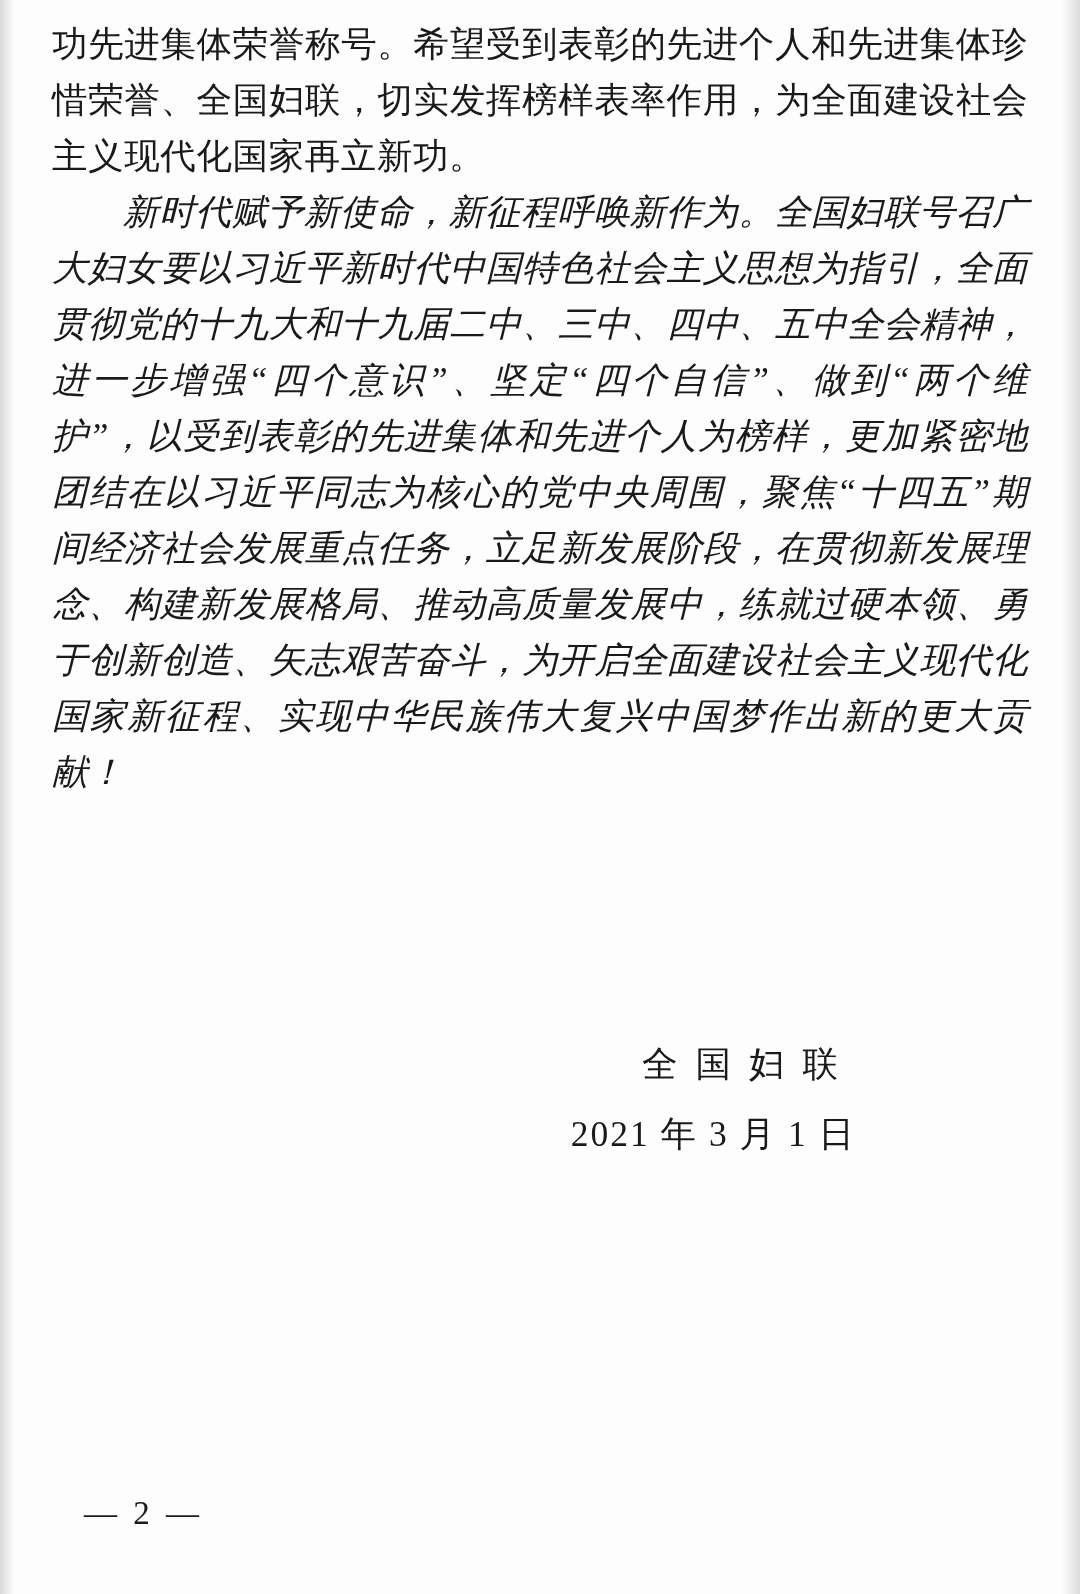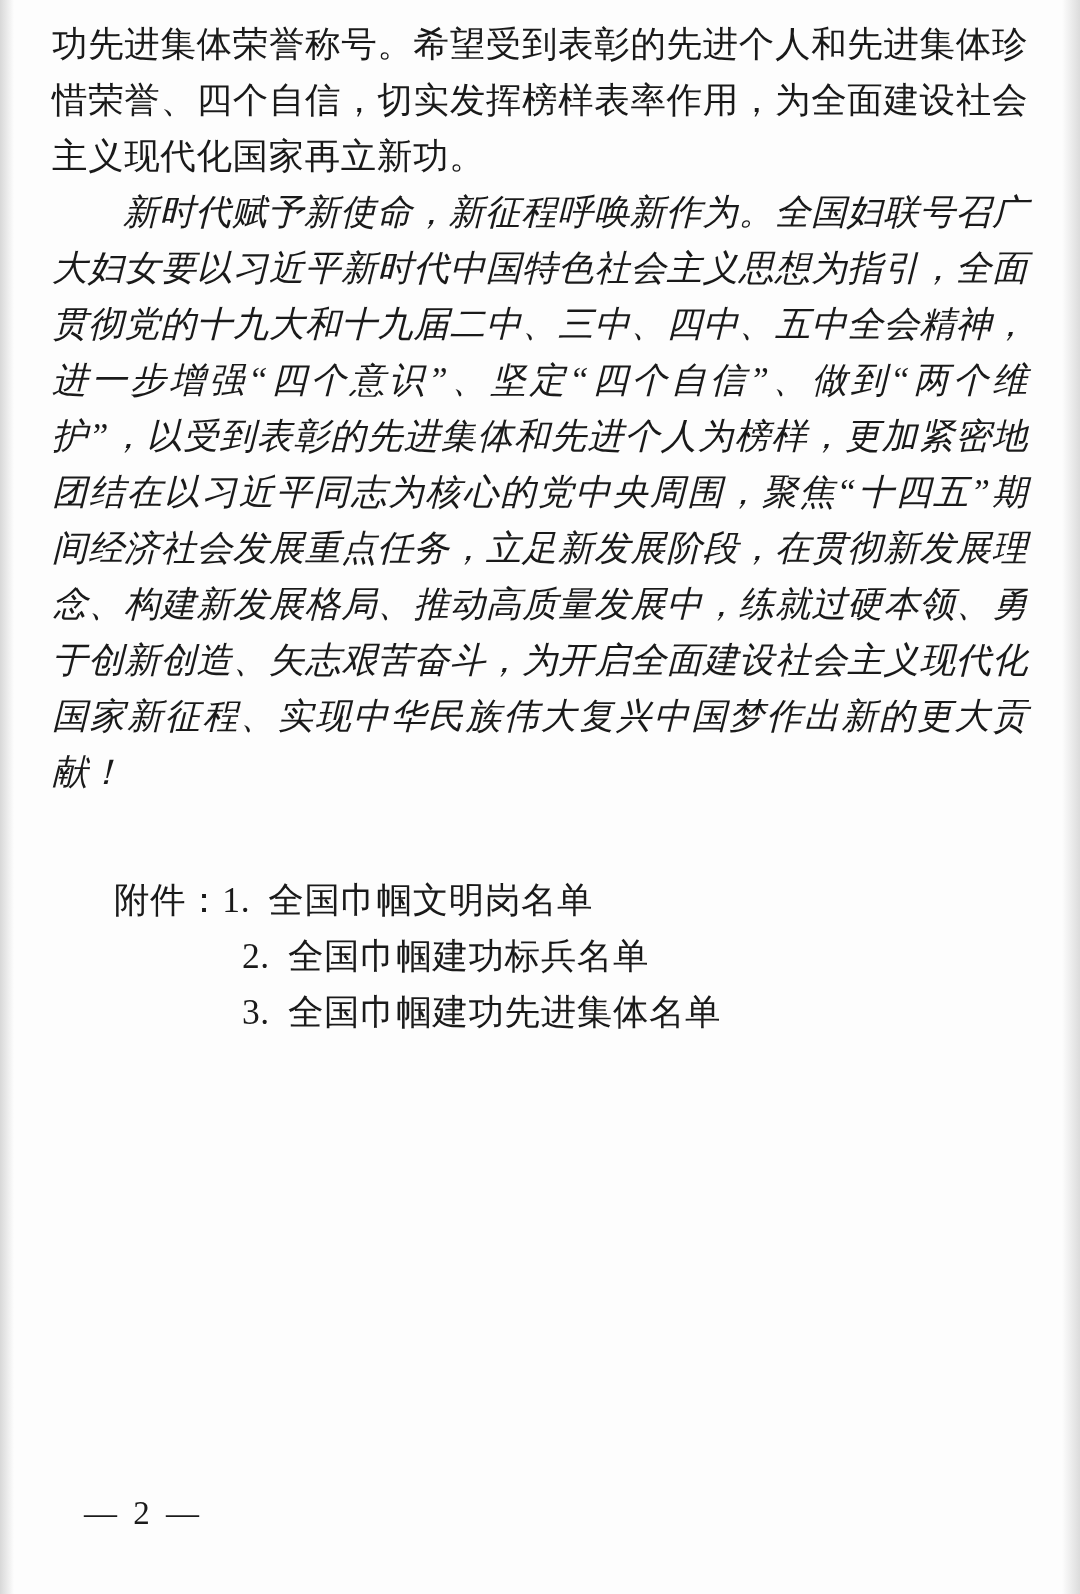--- a/index.html
+++ b/index.html
@@ -109,32 +109,25 @@
     font-size: 33px;
     letter-spacing: 4px;
   }
 </style>
 </head>
 <body>
 
 <div class="page">
 
   <div class="body-text">
-    <p class="para first">功先进集体荣誉称号。希望受到表彰的先进个人和先进集体珍惜荣誉、四个自信，切实发挥榜样表率作用，为全面建设社会主义现代化国家再立新功。</p>
+    <p class="para first">功先进集体荣誉称号。希望受到表彰的先进个人和先进集体珍惜荣誉、全国妇联，切实发挥榜样表率作用，为全面建设社会主义现代化国家再立新功。</p>
     <p class="para indent">新时代赋予新使命，新征程呼唤新作为。全国妇联号召广大妇女要以习近平新时代中国特色社会主义思想为指引，全面贯彻党的十九大和十九届二中、三中、四中、五中全会精神，进一步增强“四个意识”、坚定“四个自信”、做到“两个维护”，以受到表彰的先进集体和先进个人为榜样，更加紧密地团结在以习近平同志为核心的党中央周围，聚焦“十四五”期间经济社会发展重点任务，立足新发展阶段，在贯彻新发展理念、构建新发展格局、推动高质量发展中，练就过硬本领、勇于创新创造、矢志艰苦奋斗，为开启全面建设社会主义现代化国家新征程、实现中华民族伟大复兴中国梦作出新的更大贡献！</p>
   </div>
 
-  <div class="attachments">
-    <div class="attach-row">
-      <span class="label">附件：</span><span class="attach-num">1.</span><span>全国巾帼文明岗名单</span>
-    </div>
-    <div class="attach-row sub">
-      <span class="attach-num">2.</span><span>全国巾帼建功标兵名单</span>
-    </div>
-    <div class="attach-row sub">
-      <span class="attach-num">3.</span><span>全国巾帼建功先进集体名单</span>
-    </div>
+
+  <div class="signature">
+    <div class="sig-org">全国妇联</div>
+    <div class="sig-date">2021 年 3 月 1 日</div>
   </div>
-
 
   <div class="footer">— 2 —</div>
 
 </div>
 
 </body></html>

